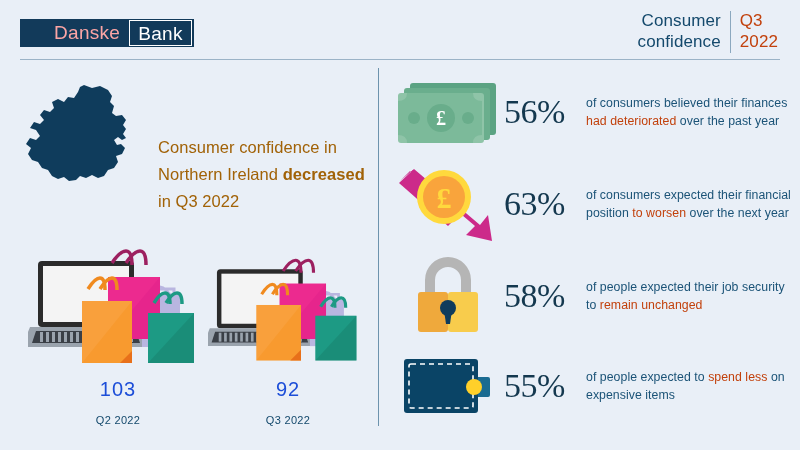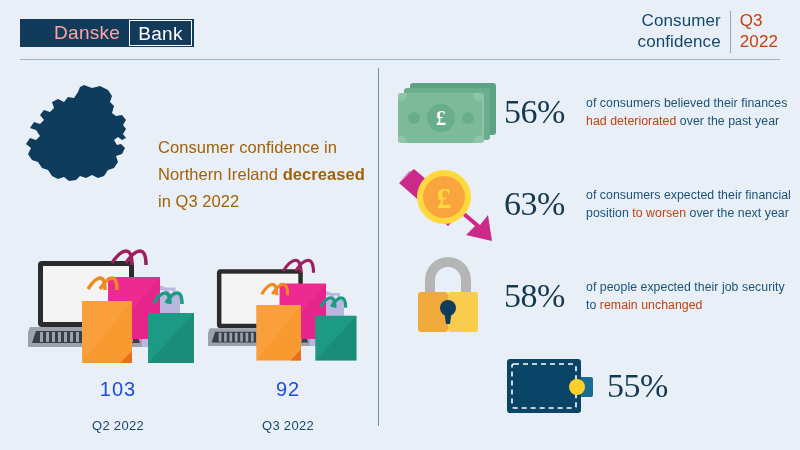--- a/index.html
+++ b/index.html
@@ -133,25 +133,25 @@
   .fig-2 { left: 228px; top: 372px; width: 120px; }
 
   .fig-value {
     font-size: 20px;
     line-height: 34px;
     font-weight: 400;
     color: #1d4ed8;
     letter-spacing: 1px;
   }
   .fig-label {
-    font-size: 13px;
+    font-size: 11px;
     line-height: 16px;
     color: #14496c;
     letter-spacing: 0.3px;
-    margin-top: 12px;
+    margin-top: 6px;
   }
 
   
   .stats {
     position: absolute;
     left: 392px; top: 66px;
     width: 400px; height: 364px;
   }
 
   .stat-row {
@@ -393,16 +393,19 @@
     <div class="stat-row row-4">
       <div class="stat-icon">
         <svg width="104" height="66" viewBox="0 0 104 66" xmlns="http://www.w3.org/2000/svg" aria-hidden="true">
           <rect x="72" y="24" width="22" height="20" rx="2" fill="#1a6b91"></rect>
           <rect x="8" y="6" width="74" height="54" rx="3" fill="#0a4466"></rect>
           <rect x="13" y="11" width="64" height="44" rx="2" fill="none" stroke="#ffffff" stroke-width="1.6" stroke-dasharray="5 4"></rect>
           <circle cx="78" cy="34" r="8" fill="#ffd02a"></circle>
         </svg>
       </div>
       <div class="stat-pct">55%</div>
+      <div class="stat-text">
+        <span>of people expected to </span><b>spend less</b><span> on expensive items</span>
+      </div>
     </div>
 
   </div>
 </div>
 
 </body></html>

